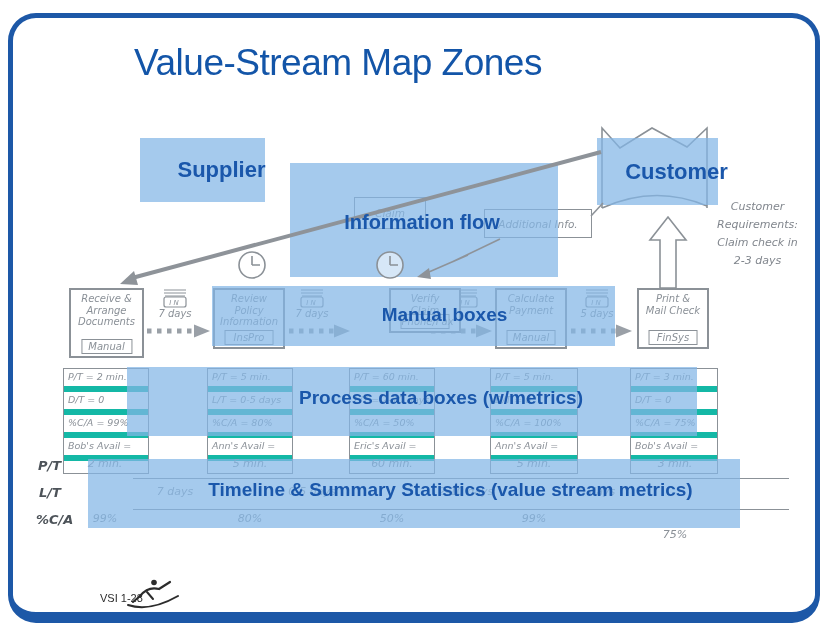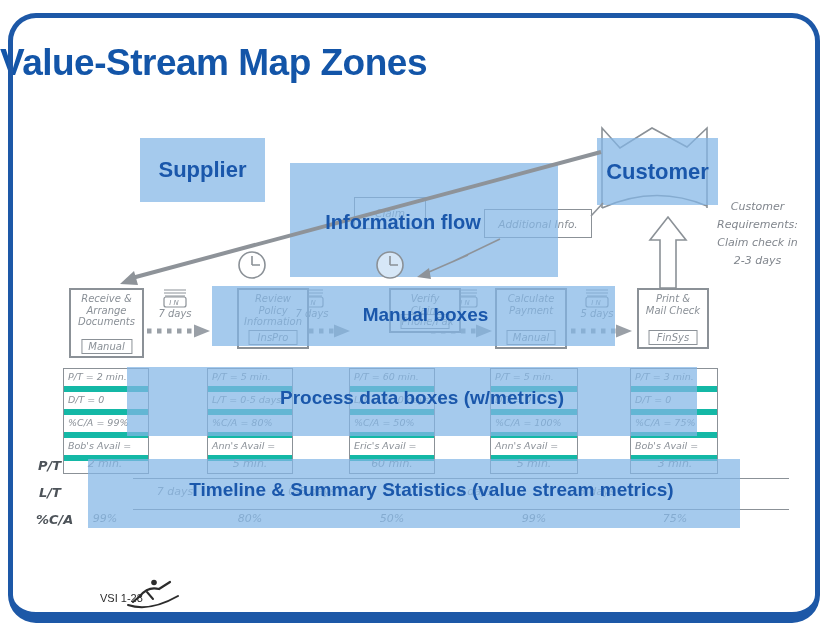--- a/index.html
+++ b/index.html
@@ -3,23 +3,23 @@
 <meta charset="utf-8">
 <style>
   html,body{margin:0;padding:0;background:#fff;}
   .slide{position:relative;width:832px;height:632px;background:#ffffff;overflow:hidden;
          font-family:"Liberation Sans",sans-serif;}
   .abs{position:absolute;}
   .hand{font-family:"DejaVu Sans",sans-serif;font-style:italic;color:#8a9097;}
   .pre{white-space:pre-line;}
   
   .layer1{z-index:1;} .layer2{z-index:2;} .layer3{z-index:3;} .layer4{z-index:4;}
-  .layer5{z-index:5;} .layer6{z-index:6;}
-  
-  .title{left:0;top:42px;width:676px;font-size:37px;font-weight:bold;
+  .layer5{z-index:5;padding-left:19px;} .layer6{z-index:6;}
+  
+  .title{left:0;top:42px;width:676px;text-align:center;font-size:37px;font-weight:normal;
          color:#1355a8;letter-spacing:-0.5px;}
   
   .band{background:rgba(130,182,230,0.72);}
   
   .zlabel{color:#1a57ab;font-weight:bold;display:flex;align-items:center;justify-content:center;}
   
   .mapbox{border:1.6px solid #8b9197;background:#fff;display:flex;align-items:center;
           justify-content:center;box-sizing:border-box;}
   .pbox{border:2px solid #8b9197;background:#fff;box-sizing:border-box;}
   .pbox-title{font-size:10px;line-height:11.5px;padding-top:3px;text-align:center;}
@@ -95,21 +95,21 @@
 Requirements:
 Claim check in
 2-3 days</div>
 
   <div class="abs pbox layer2" style="left:69px;top:288px;width:75px;height:70px;">
     <div class="pbox-title hand pre">Receive &amp;
 Arrange
 Documents</div>
     <div class="pbox-sys hand">Manual</div>
   </div>
-  <div class="abs pbox layer2" style="left:213px;top:288px;width:72px;height:61px;margin-left:24px;">
+  <div class="abs pbox layer2" style="left:213px;top:288px;width:72px;height:61px;">
     <div class="pbox-title hand pre">Review Policy
 Information</div>
     <div class="pbox-sys hand">InsPro</div>
   </div>
   <div class="abs pbox layer2" style="left:353px;top:288px;width:72px;height:45px;margin-left:36px;">
     <div class="pbox-title hand pre">Verify
 Claim</div>
     <div class="pbox-sys hand">Phone/Fax</div>
   </div>
   <div class="abs pbox layer2" style="left:495px;top:288px;width:72px;height:61px;">
@@ -178,21 +178,21 @@
 
   <div class="abs tl-val hand layer2" style="left:135px;top:485px;width:80px;color:#959ba3;">7 days</div>
   <div class="abs tl-val hand layer2" style="left:272px;top:485px;width:80px;color:#959ba3;">0-5 days</div>
   <div class="abs tl-val hand layer2" style="left:426px;top:485px;width:80px;color:#959ba3;">2-10 days</div>
   <div class="abs tl-val hand layer2" style="left:557px;top:485px;width:80px;color:#959ba3;">5 days</div>
 
   <div class="abs tl-val hand layer2" style="left:60px;top:512px;width:90px;">99%</div>
   <div class="abs tl-val hand layer2" style="left:205px;top:512px;width:90px;">80%</div>
   <div class="abs tl-val hand layer2" style="left:347px;top:512px;width:90px;">50%</div>
   <div class="abs tl-val hand layer2" style="left:489px;top:512px;width:90px;">99%</div>
-  <div class="abs tl-val hand layer2" style="left:630px;top:512px;width:90px;">75%</div>
+  <div class="abs tl-val hand layer2" style="left:630px;top:528px;width:90px;">75%</div>
 
   <div class="abs band layer3" style="left:140px;top:138px;width:125px;height:64px;"></div>
   <div class="abs band layer3" style="left:597px;top:138px;width:121px;height:67px;"></div>
   <div class="abs band layer3" style="left:290px;top:163px;width:268px;height:114px;"></div>
   <div class="abs band layer3" style="left:212px;top:286px;width:403px;height:60px;"></div>
   <div class="abs band layer3" style="left:127px;top:367px;width:570px;height:69px;"></div>
   <div class="abs band layer3" style="left:88px;top:459px;width:652px;height:69px;"></div>
 
   <svg class="abs layer4" style="left:0;top:0" width="832" height="632" viewBox="0 0 832 632">
     <g>

